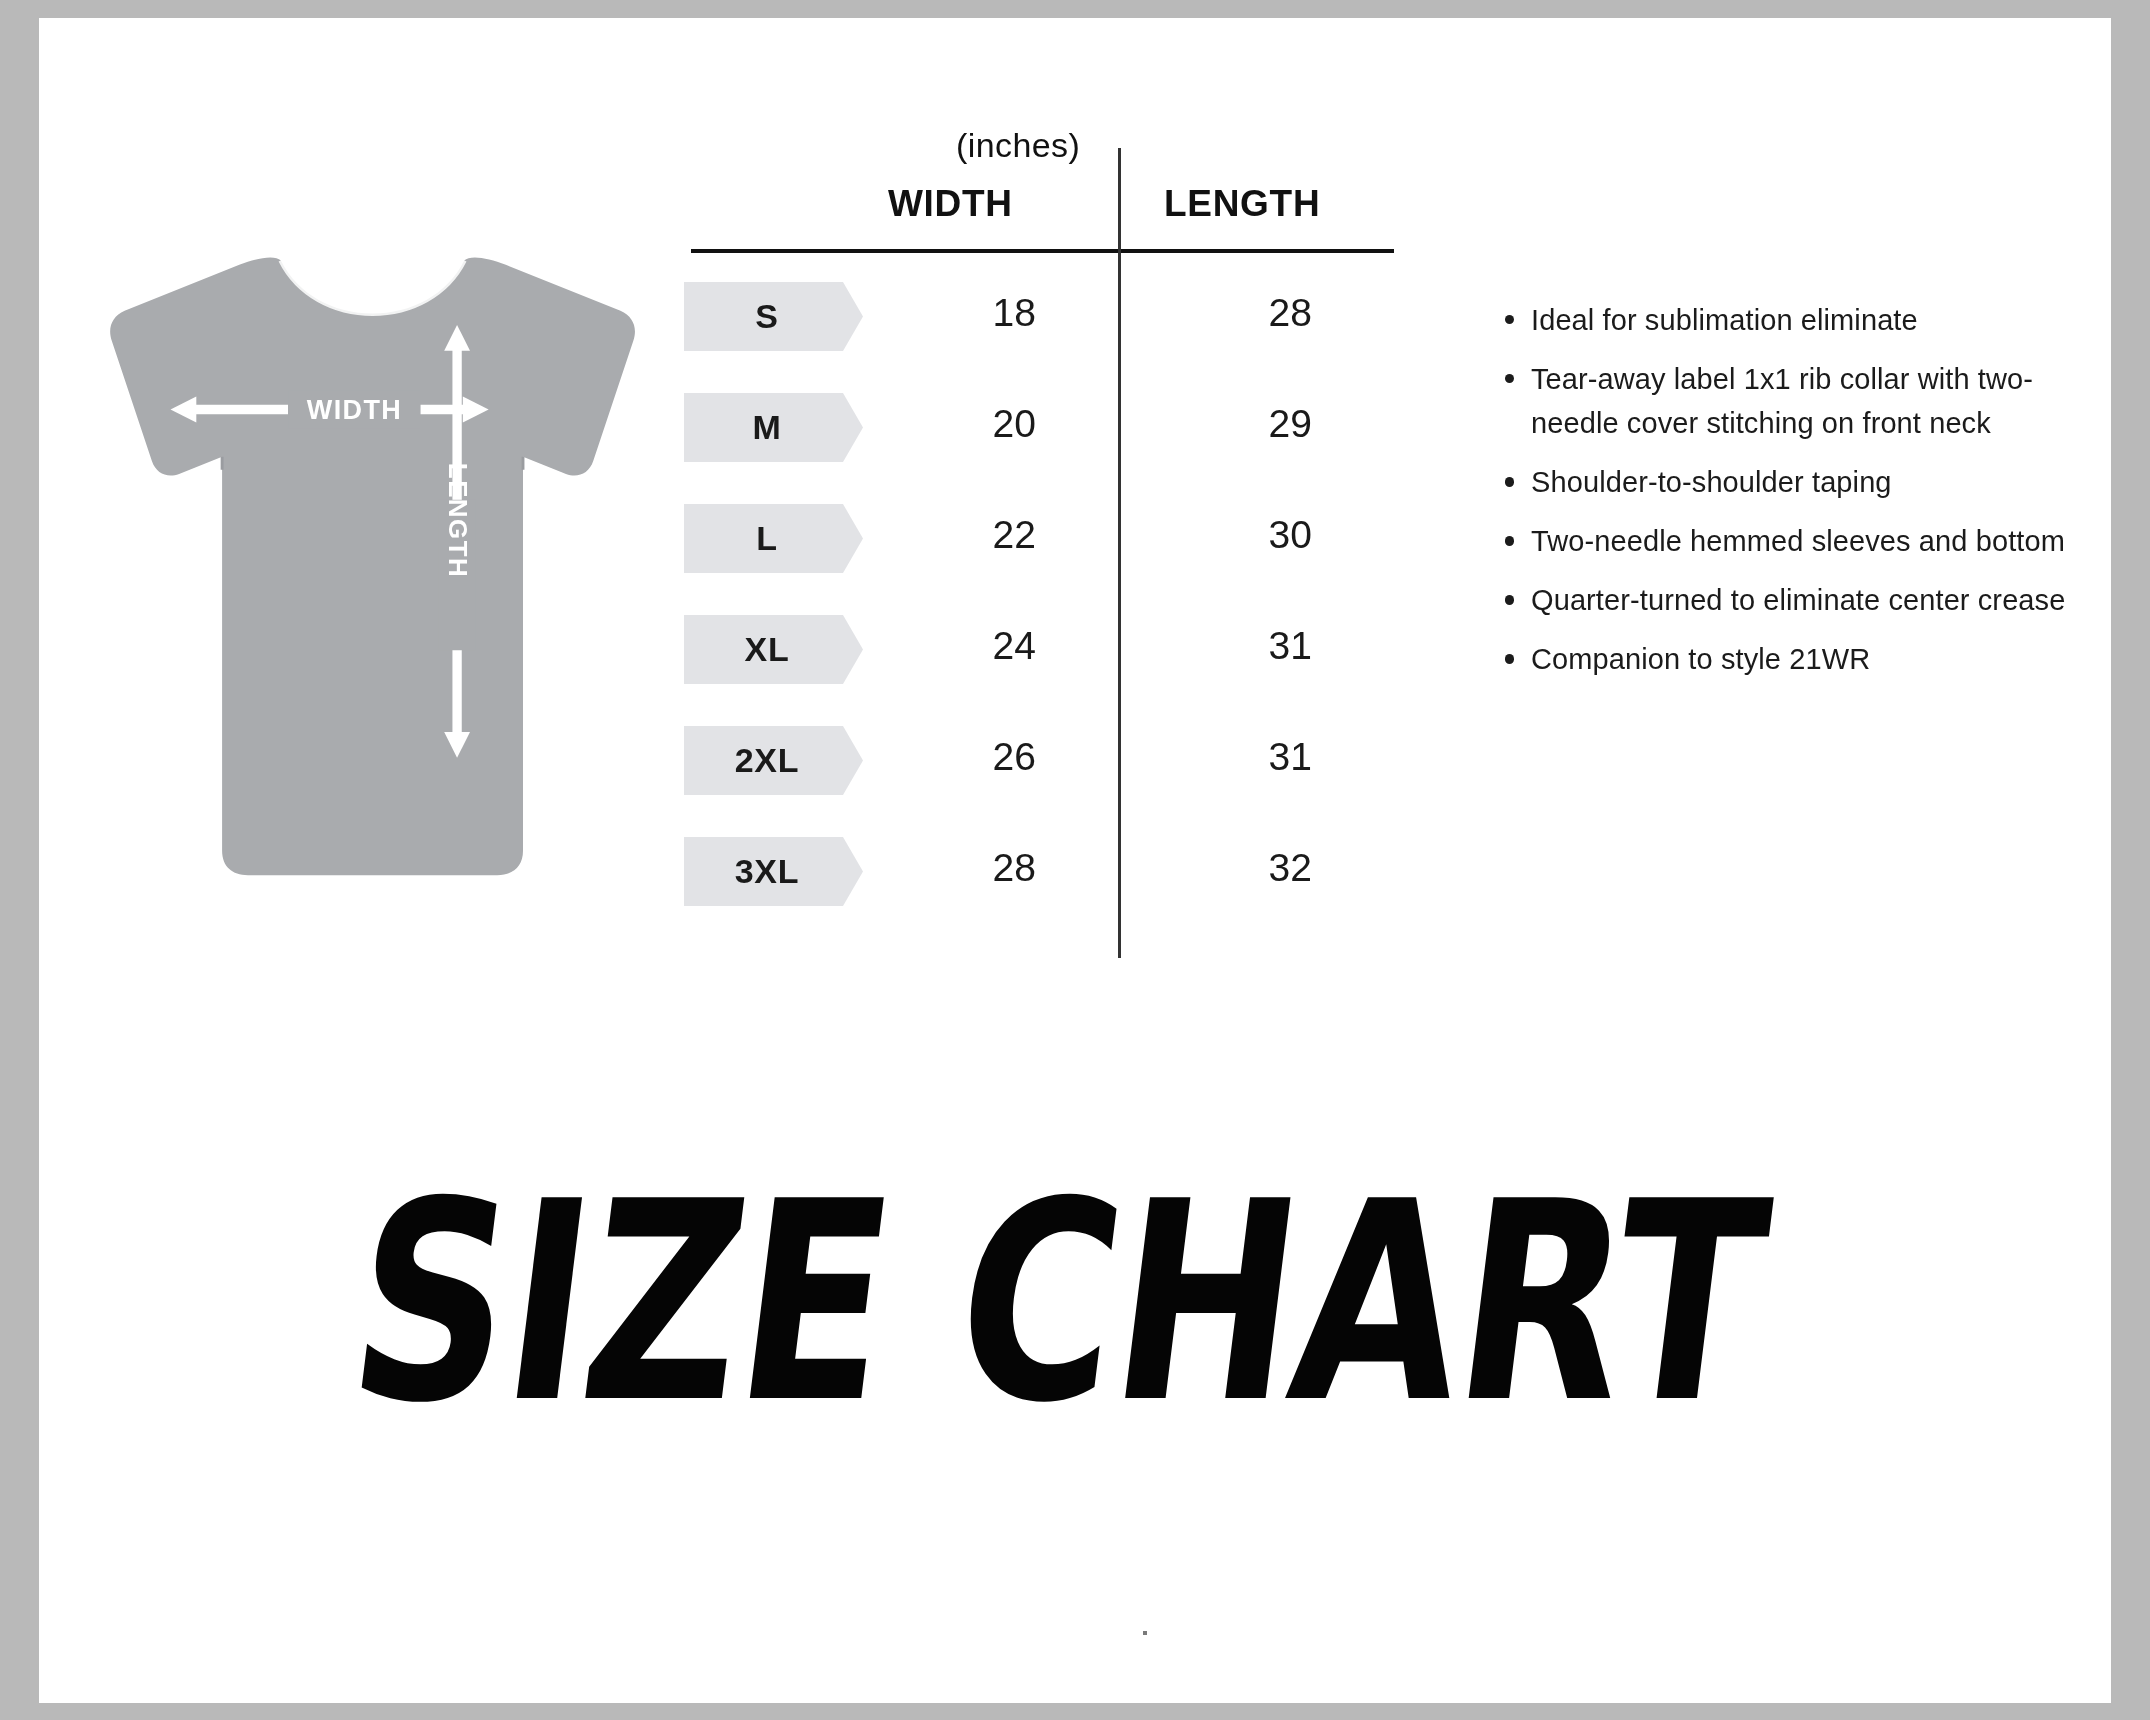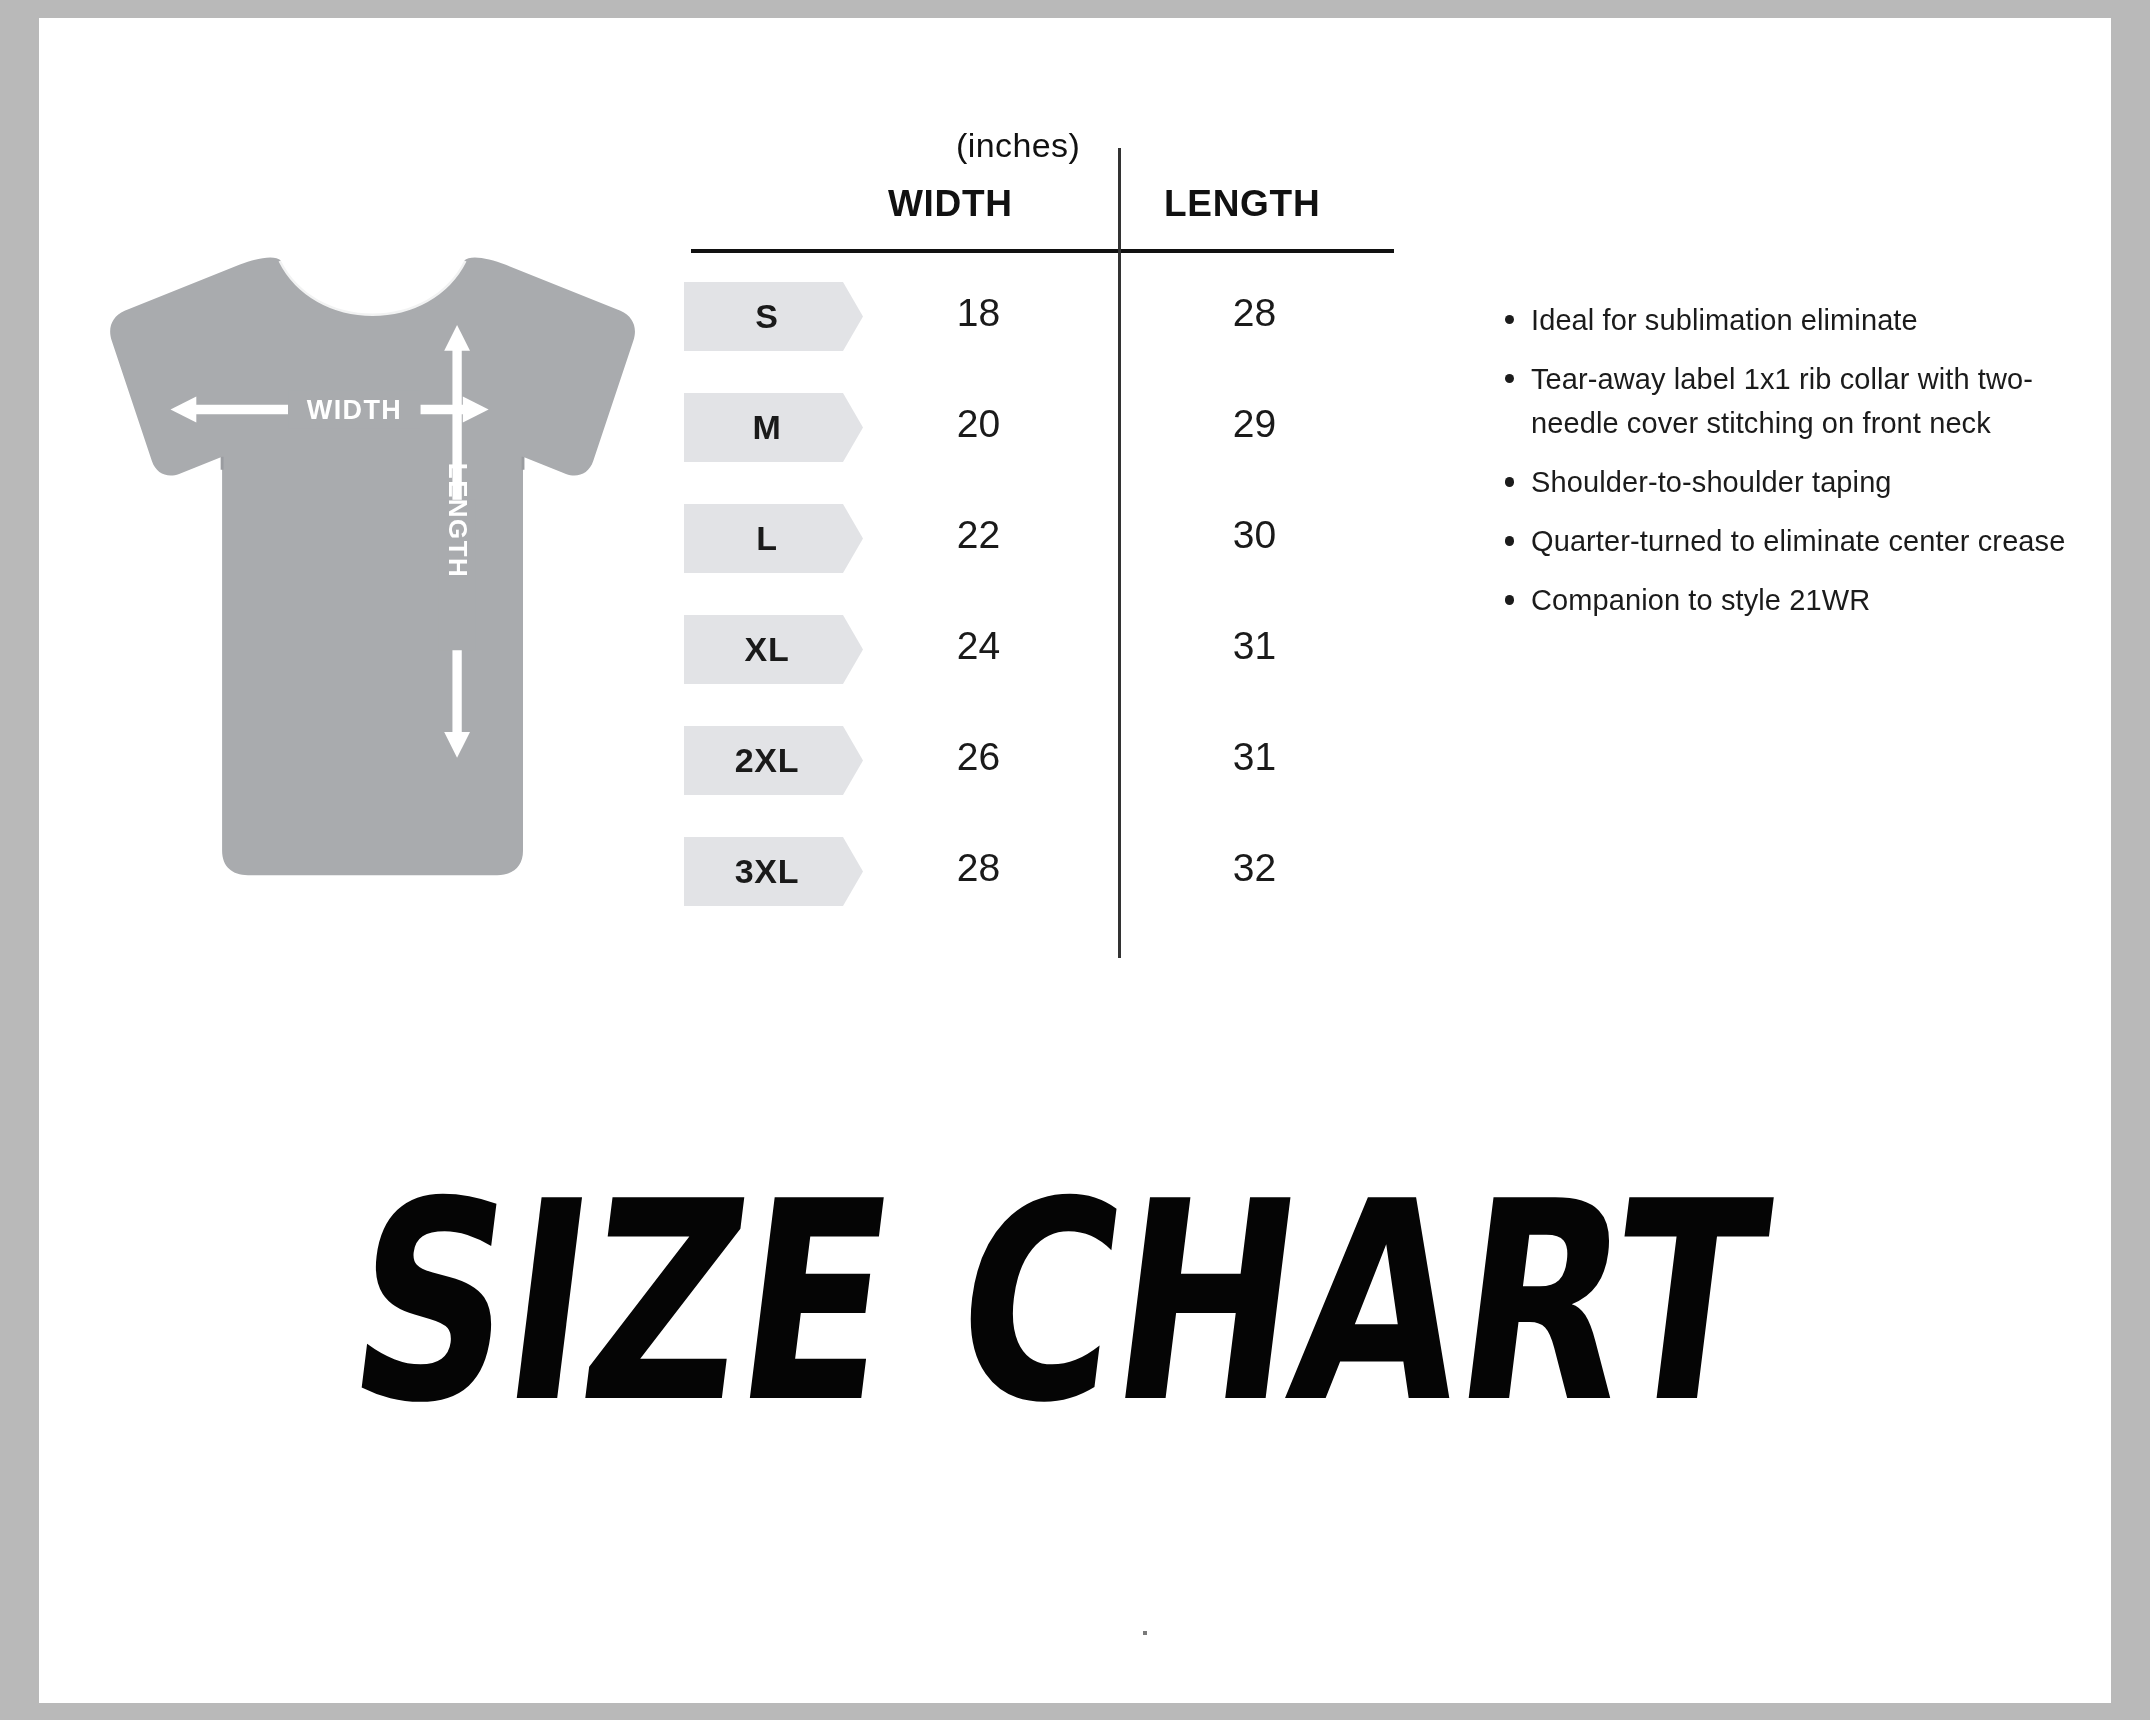--- a/index.html
+++ b/index.html
@@ -106,21 +106,21 @@
     font-weight: bold;
     color: #1a1a1a;
     padding-right: 13px;
     letter-spacing: 0.7px;
   }
   .cell-width, .cell-length {
     position: absolute;
     top: 29px;
     font-size: 39px;
     color: #1a1a1a;
-    text-align: center;
+    text-align: right;
     width: 115px;
   }
   .cell-width { left: 237px; }
   .cell-length { left: 513px; }
 
   
   .features {
     position: absolute;
     left: 1455px;
     top: 280px;
@@ -267,20 +267,21 @@
       </div>
 
     </div>
   </div>
 
   <div class="features">
     <ul>
       <li>Ideal for sublimation eliminate</li>
       <li>Tear-away label 1x1 rib collar with two-needle cover stitching on front neck</li>
       <li>Shoulder-to-shoulder taping</li>
+      <li>Two-needle hemmed sleeves and bottom</li>
       <li>Quarter-turned to eliminate center crease</li>
       <li>Companion to style 21WR</li>
     </ul>
   </div>
 
   <div class="big-title">SIZE CHART</div>
 
   <div class="footer-dot"></div>
 
 </div>

